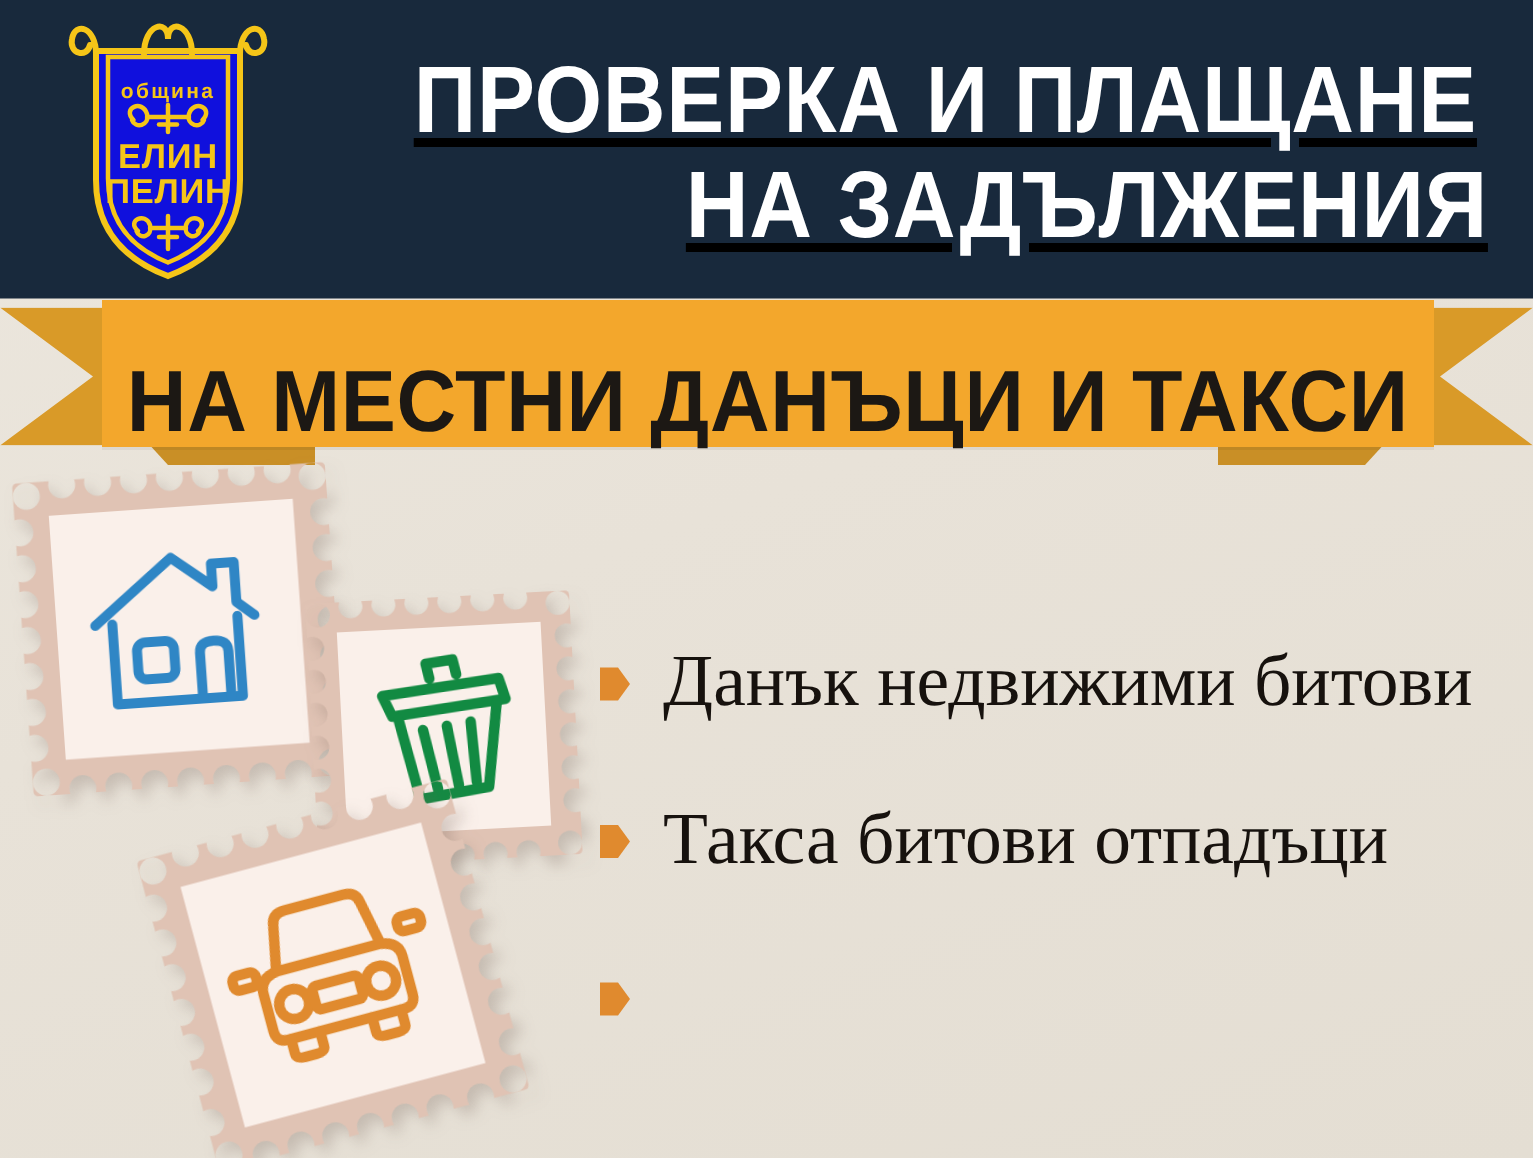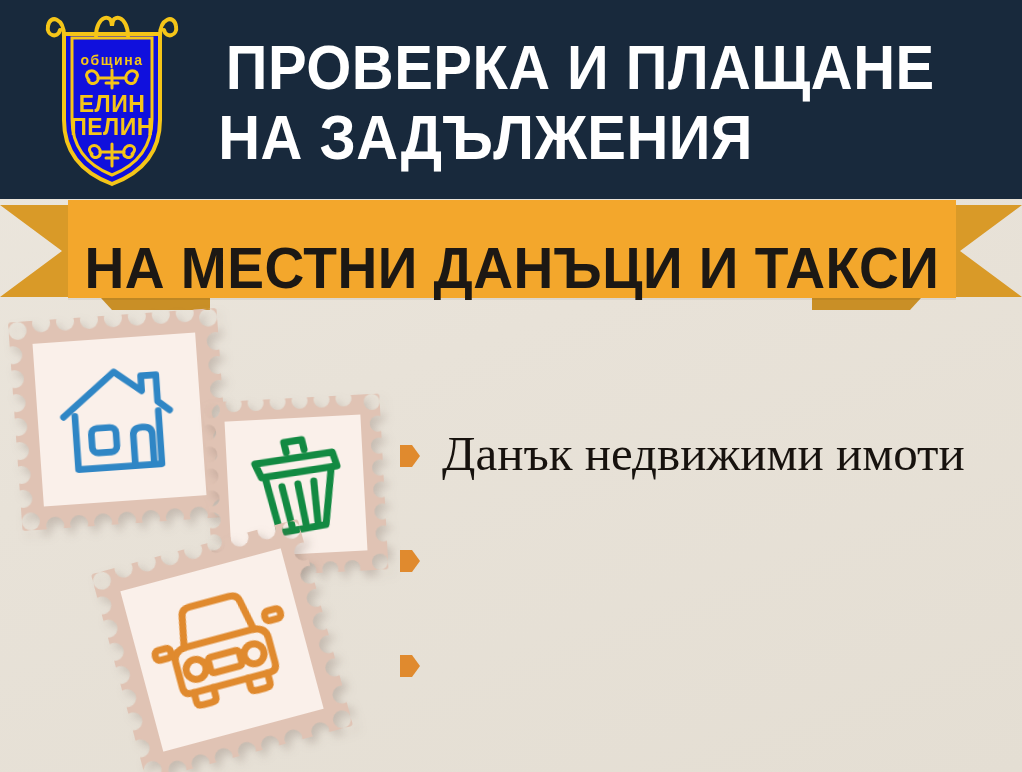--- a/index.html
+++ b/index.html
@@ -23,21 +23,21 @@
     background:#18293c;
     padding-left:11px;
   }
   .logo{
     position:absolute;left:42px;top:8px;width:140px;height:182px;
   }
   .logo svg{display:block;width:140px;height:182px;}
 
   .title-block{
     position:absolute;left:195px;top:14px;width:820px;height:175px;
-    display:flex;flex-direction:column;align-items:flex-start;justify-content:center;
+    display:flex;flex-direction:column;align-items:flex-end;justify-content:center;text-decoration:underline;
   }
   .title-line{
     color:#ffffff;
     font-family:"Liberation Sans", sans-serif;
     font-weight:700;
     font-size:63px;
     line-height:70px;
     letter-spacing:0.5px;
     transform:scaleX(0.92);
     transform-origin:center;
@@ -328,29 +328,30 @@
   </div>
 
   <div class="list">
 
     <div class="list-item">
       <span class="bullet">
         <svg width="20" height="26" viewBox="0 0 20 26" xmlns="http://www.w3.org/2000/svg">
           <path d="M0 2 L12 2 L20 13 L12 24 L0 24 Z" fill="#e08a2e"></path>
         </svg>
       </span>
-      <span class="item-label">Данък недвижими имоти</span>
+      <span class="item-label">Данък недвижими битови</span>
     </div>
 
     <div class="list-item">
       <span class="bullet">
         <svg width="20" height="26" viewBox="0 0 20 26" xmlns="http://www.w3.org/2000/svg">
           <path d="M0 2 L12 2 L20 13 L12 24 L0 24 Z" fill="#e08a2e"></path>
         </svg>
       </span>
+      <span class="item-label">Такса битови отпадъци</span>
     </div>
 
     <div class="list-item">
       <span class="bullet">
         <svg width="20" height="26" viewBox="0 0 20 26" xmlns="http://www.w3.org/2000/svg">
           <path d="M0 2 L12 2 L20 13 L12 24 L0 24 Z" fill="#e08a2e"></path>
         </svg>
       </span>
     </div>
 

